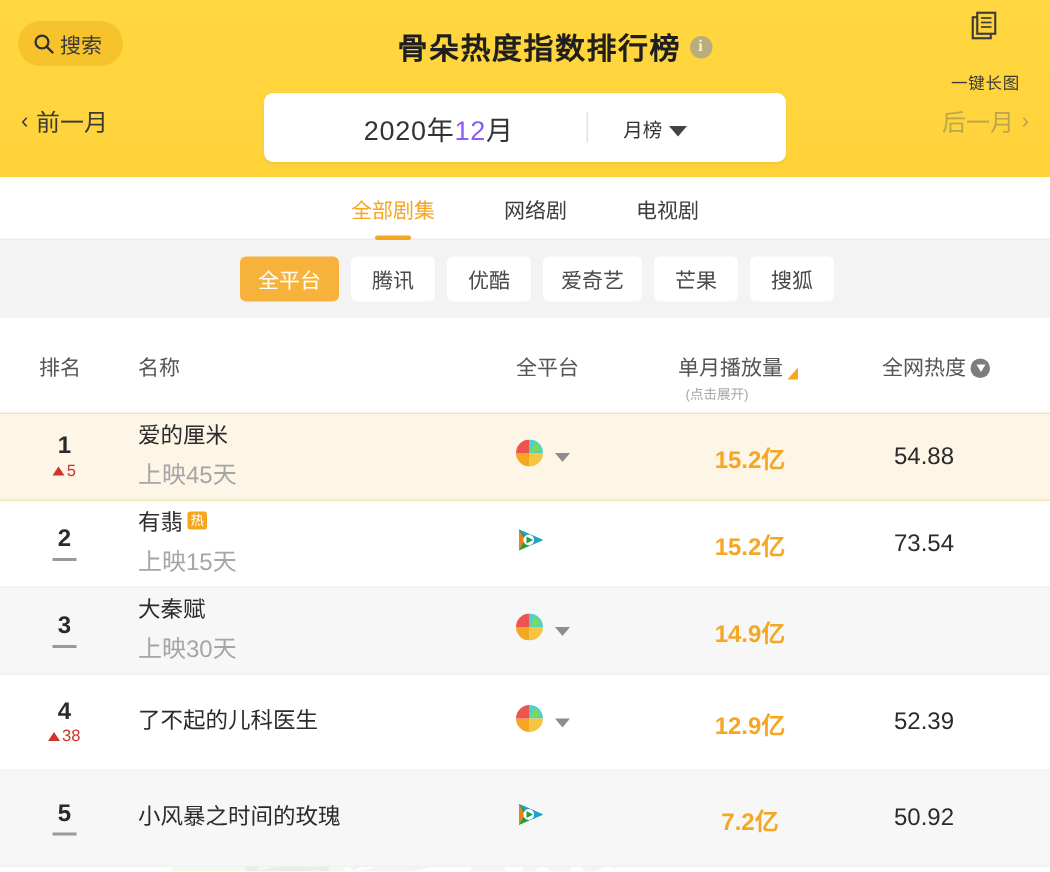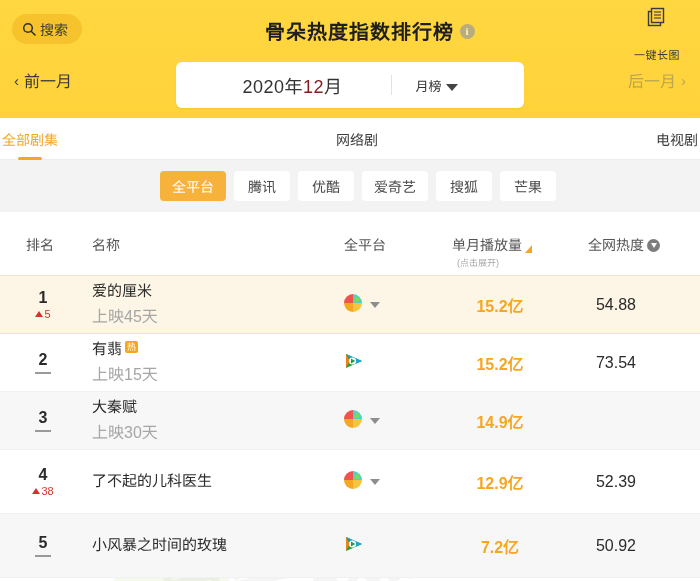--- a/index.html
+++ b/index.html
@@ -59,32 +59,32 @@
   .chev { font-size: 15px; line-height: 1; }
 
   .date-bar {
     position: absolute; left: 176px; top: 62px;
     width: 348px; height: 46px;
     background: #fff; border-radius: 6px;
     display: flex; align-items: center; justify-content: center;
     box-shadow: 0 1px 2px rgba(0,0,0,0.06);
   }
   .date-text { font-size: 18px; color: #333; letter-spacing: .5px; }
-  .date-text .mon { color: #7f1d1d; }
+  .date-text .mon { color: #8b5cf6; }
   .date-sep { width:1px; height:20px; background:#e2e2e2; margin: 0 24px 0 48px; }
   .rank-type { font-size: 13px; color:#333; display:flex; align-items:center; gap:4px; cursor:pointer;}
   .caret-down {
     width:0;height:0;border-left:6px solid transparent;border-right:6px solid transparent;
     border-top:7px solid #444; display:inline-block; position:relative; top:2px;
   }
 
   
   .cat-tabs {
     height: 42px; background:#fff;
-    display:flex; align-items:center; justify-content:space-between; gap: 59px;
+    display:flex; align-items:center; justify-content:center; gap: 42px;
     border-bottom: 1px solid #ededed;
     position: relative; z-index: 3;
   }
   .cat-tab {
     font-size: 14px; color:#3d3d3d; cursor:pointer;
     position: relative; padding: 10px 2px 10px;
   }
   .cat-tab.active { color:#f5a623; }
   .cat-tab.active:after {
     content:""; position:absolute; bottom:-1px; left:50%; transform:translateX(-50%);
@@ -260,24 +260,24 @@
     <div class="plat-chip">
       <span>腾讯</span>
     </div>
     <div class="plat-chip">
       <span>优酷</span>
     </div>
     <div class="plat-chip">
       <span>爱奇艺</span>
     </div>
     <div class="plat-chip">
+      <span>芒果</span>
+    </div>
+    <div class="plat-chip">
       <span>搜狐</span>
-    </div>
-    <div class="plat-chip">
-      <span>芒果</span>
     </div>
   </div>
 
   <div class="table-wrap">
 
     <div class="wm wm-leaf"></div>
     <div class="wm wm-main">骨朵数据</div>
 
     <div class="thead">
       <div class="th th-rank">

